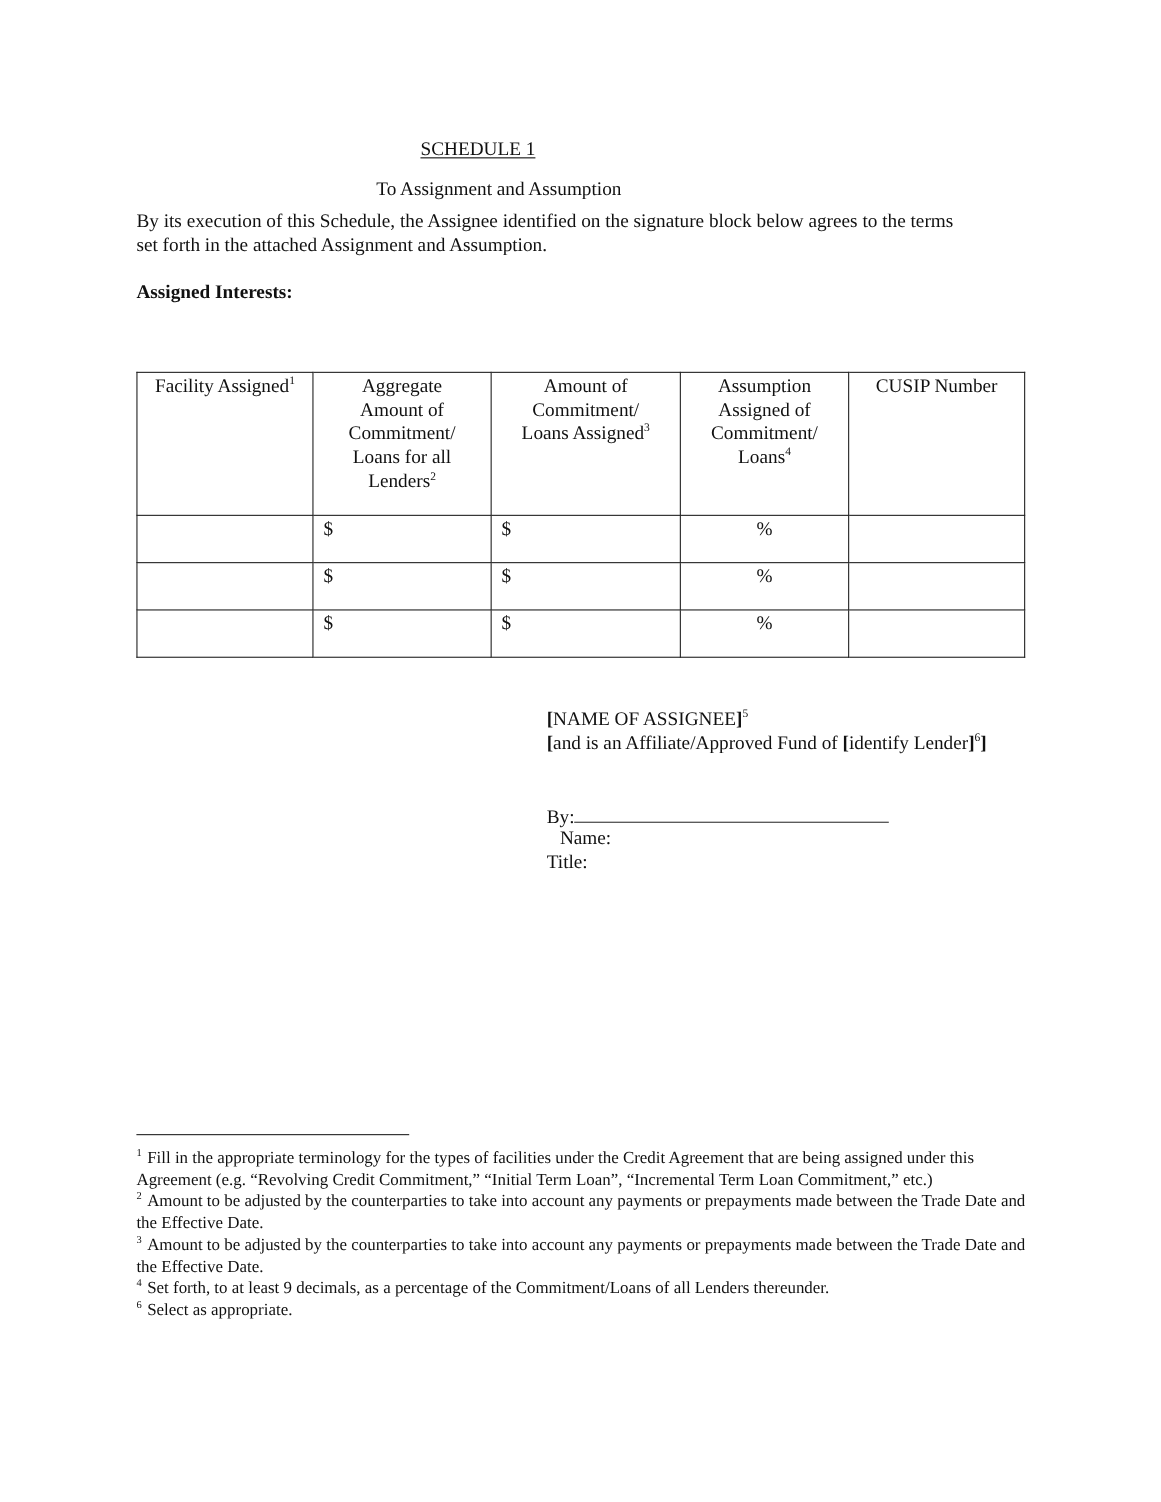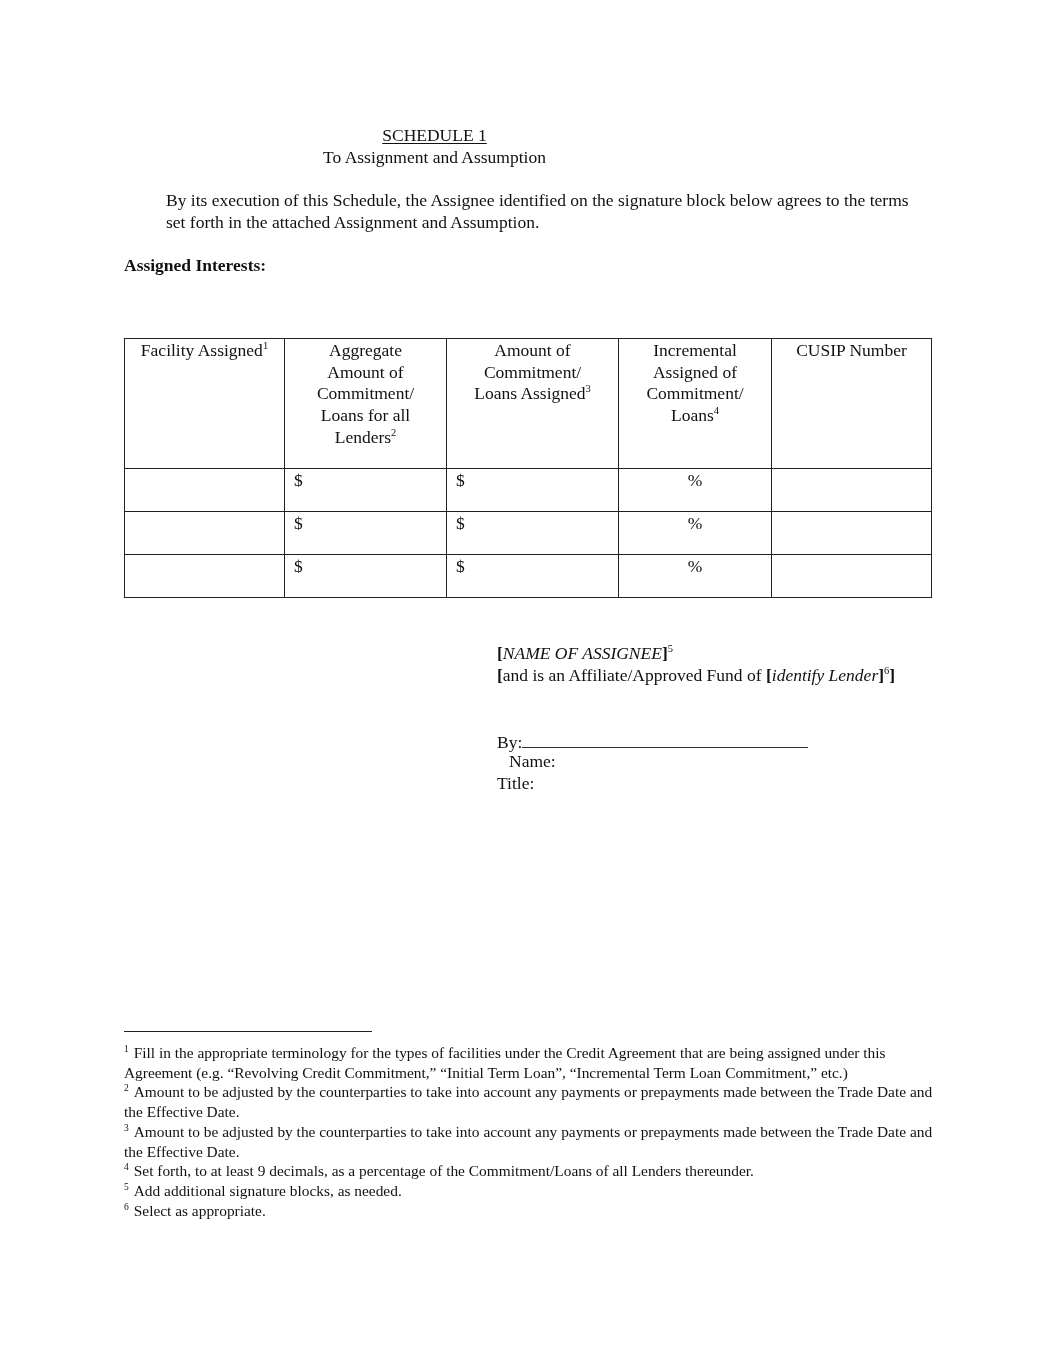--- a/index.html
+++ b/index.html
@@ -5,21 +5,21 @@
     html, body { margin: 0; padding: 0; background: #ffffff; }
     body {
       width: 1055px; height: 1365px; position: relative; overflow: hidden;
       font-family: "Liberation Serif", "DejaVu Serif", serif;
       color: #111; font-size: 17.5px; line-height: 21.7px;
     }
     .abs { position: absolute; }
     .center { left: 0; width: 869px; text-align: center; }
     .u { text-decoration: underline; text-underline-offset: 2px; text-decoration-thickness: 1px; }
     .b { font-weight: bold; }
-    .i { font-style: italic; }
+    .i { }
     sup { font-size: 10.5px; vertical-align: 0; position: relative; top: -7px; line-height: 0; }
     table.assign {
       position: absolute; left: 124px; top: 338px; width: 807px;
       border-collapse: collapse; table-layout: fixed;
     }
     table.assign td, table.assign th {
       border: 1px solid #222; padding: 0; vertical-align: top; font-weight: normal;
     }
     table.assign th { height: 128px; text-align: center; padding-top: 1px; font-family: Liberation Serif, serif; }
     table.assign td { height: 42px; }
@@ -31,23 +31,23 @@
     .footnotes { left: 124px; top: 1043px; width: 810px; font-size: 15.4px; line-height: 19.7px; }
     .footnotes p { margin: 0; }
     .footnotes sup { font-size: 9.5px; top: -6px; margin-right: 5px; }
   </style>
 </head>
 <body>
 
 <div class="abs center" style="top:125px;">
   <span class="u">SCHEDULE 1</span>
 </div>
-<div class="abs center" style="top:147px;">To Assignment and Assumption</div>
+<div class="abs center" style="top:161px;margin-left:19px;">To Assignment and Assumption</div>
 
-<div class="abs" style="left:124px; top:190px; width:820px;margin-left:42px;">
+<div class="abs" style="left:124px; top:190px; width:820px;">
   <div>By its execution of this Schedule, the Assignee identified on the signature block below agrees to the terms</div>
   <div>set forth in the attached Assignment and Assumption.</div>
 </div>
 
 <div class="abs b" style="left:124px; top:255px;">Assigned Interests:</div>
 
 <table class="assign">
   <colgroup>
     <col style="width:160px">
     <col style="width:162px">
@@ -64,21 +64,21 @@
         <div>Commitment/</div>
         <div>Loans for all</div>
         <div><span>Lenders</span><sup>2</sup></div>
       </th>
       <th>
         <div>Amount of</div>
         <div>Commitment/</div>
         <div><span>Loans Assigned</span><sup>3</sup></div>
       </th>
       <th>
-        <div>Incremental</div>
+        <div>Assumption</div>
         <div>Assigned of</div>
         <div>Commitment/</div>
         <div><span>Loans</span><sup>4</sup></div>
       </th>
       <th><span>CUSIP Number</span></th>
     </tr>
   </thead>
   <tbody>
     <tr>
       <td></td>
@@ -135,15 +135,14 @@
 <div class="abs sig" style="top:751px;margin-left:12px;">Name:</div>
 <div class="abs sig" style="top:773px;">Title:</div>
 
 <div class="abs fn-rule"></div>
 
 <div class="abs footnotes">
   <p><sup>1</sup><span>Fill in the appropriate terminology for the types of facilities under the Credit Agreement that are being assigned under this Agreement (e.g. “Revolving Credit Commitment,” “Initial Term Loan”, “Incremental Term Loan Commitment,” etc.)</span></p>
   <p><sup>2</sup><span>Amount to be adjusted by the counterparties to take into account any payments or prepayments made between the Trade Date and the Effective Date.</span></p>
   <p><sup>3</sup><span>Amount to be adjusted by the counterparties to take into account any payments or prepayments made between the Trade Date and the Effective Date.</span></p>
   <p><sup>4</sup><span>Set forth, to at least 9 decimals, as a percentage of the Commitment/Loans of all Lenders thereunder.</span></p>
-  <p><sup>5</sup><span>Add additional signature blocks, as needed.</span></p>
   <p><sup>6</sup><span>Select as appropriate.</span></p>
 </div>
 
 </body></html>

